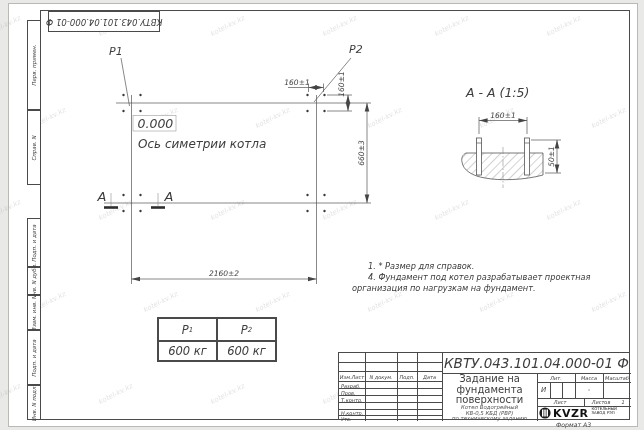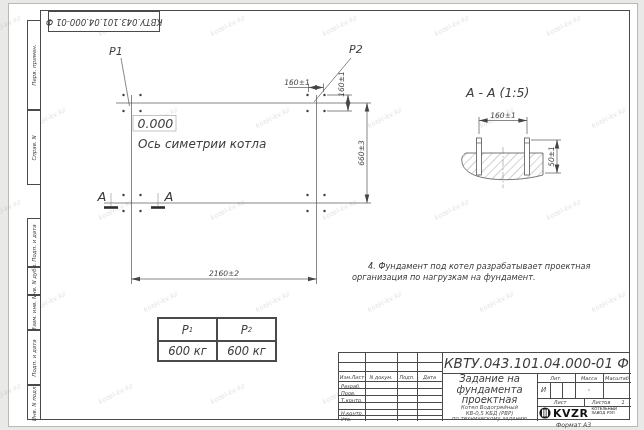--- a/index.html
+++ b/index.html
@@ -43,21 +43,21 @@
   #tb{position:absolute;left:338px;top:352px;width:292px;height:68px;border:1.4px solid #4a4a4a;
     box-sizing:border-box;background:#fff;}
   .vl,.hl{position:absolute;background:#4a4a4a;}
   .vl{width:0.8px;}
   .hl{height:0.8px;}
   .tbl{position:absolute;font-size:5px;font-style:italic;white-space:nowrap;}
   .tbc{position:absolute;font-size:5px;font-style:italic;white-space:nowrap;transform:translateX(-50%);}
   #tb-num{position:absolute;left:103px;top:0;width:189px;height:20px;display:flex;align-items:center;
     justify-content:center;font-size:13.5px;font-style:italic;white-space:nowrap;}
   #tb-title{position:absolute;left:103px;top:21px;width:95px;text-align:center;font-size:10px;
-    font-style:italic;line-height:10.5px;}
+    line-height:10.5px;}
   #tb-sub{position:absolute;left:103px;top:52px;width:95px;text-align:center;font-size:5.4px;
     font-style:italic;line-height:5.6px;color:#555;}
   #tb-logo{position:absolute;left:200px;top:54px;width:90px;height:13px;display:flex;
     align-items:flex-start;}
   #kvzr-word{font-weight:bold;font-size:11px;font-style:normal;letter-spacing:0.5px;color:#111;margin-left:2px;}
   #kvzr-sub{font-size:3.9px;line-height:4.2px;margin-left:3px;color:#222;font-style:normal;}
   #format-label{position:absolute;left:556px;top:421px;font-size:6.2px;font-style:italic;color:#444;}
 </style>
 </head>
 <body>
@@ -247,20 +247,21 @@
       </div>
     <div class="cell">
         <span>P</span>
         <sub>2</sub>
       </div>
     <div class="cell">600 кг</div>
     <div class="cell">600 кг</div>
   </div>
 
   <div id="notes">
+    <p>1. * Размер для справок.</p>
     <p>4. Фундамент под котел разрабатывает проектная организация по нагрузкам на фундамент.</p>
   </div>
 
   <div id="tb">
 
     <div class="vl" style="left:26px;top:0;height:68px;"></div>
     <div class="vl" style="left:58px;top:0;height:68px;"></div>
     <div class="vl" style="left:78px;top:0;height:68px;"></div>
     <div class="vl" style="left:103px;top:0;height:68px;"></div>
     <div class="vl" style="left:198px;top:20px;height:48px;"></div>
@@ -292,21 +293,21 @@
     <div class="tbl" style="left:2px;top:36.5px;">Пров.</div>
     <div class="tbl" style="left:2px;top:43.5px;">Т.контр.</div>
     <div class="tbl" style="left:2px;top:57px;">Н.контр.</div>
     <div class="tbl" style="left:2px;top:63px;">Утв.</div>
 
     <div id="tb-num">КВТУ.043.101.04.000-01  Ф</div>
 
     <div id="tb-title">
       <div>Задание на</div>
       <div>фундамента</div>
-      <div>проектная</div>
+      <div>поверхности</div>
     </div>
     <div id="tb-sub">
       <div>Котел Водогрейный</div>
       <div>КВ-0,5 КБД (РВР)</div>
       <div>по техническому заданию</div>
     </div>
 
     <div class="tbc" style="left:217px;top:21.5px;">Лит.</div>
     <div class="tbc" style="left:250px;top:21.5px;">Масса</div>
     <div class="tbc" style="left:278px;top:21.5px;">Масштаб</div>

